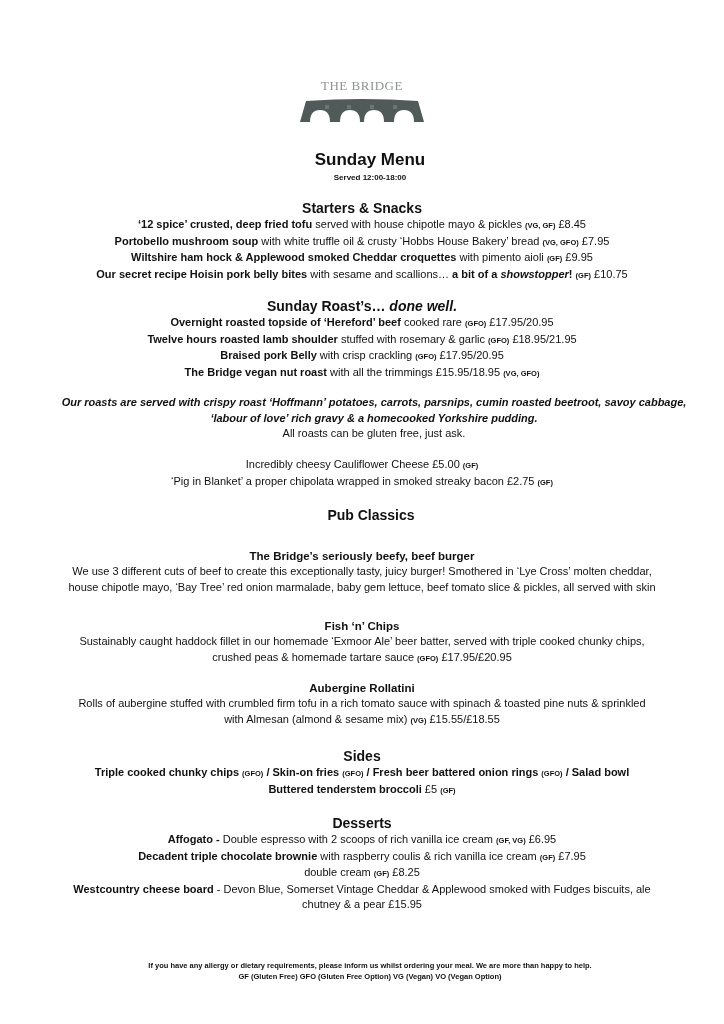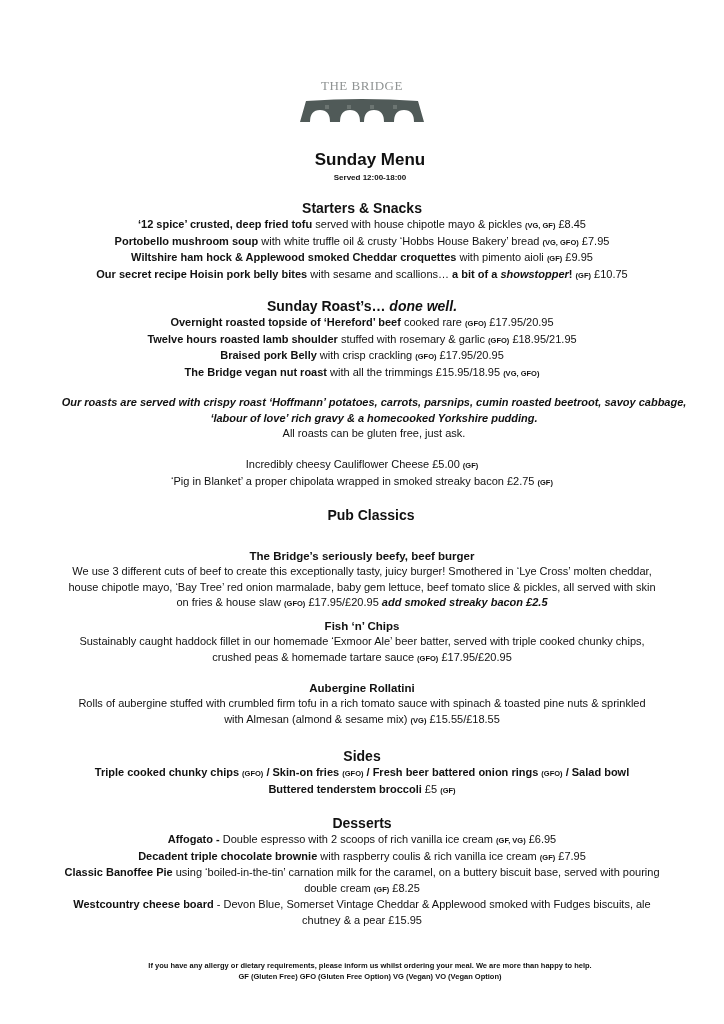--- a/index.html
+++ b/index.html
@@ -75,21 +75,20 @@
   </div>
 
   <div class="block" style="top:506px;margin-left:9px;">
     <div class="section-h">Pub Classics</div>
   </div>
 
   <div class="block" style="top:540px;margin-top:8px;">
     <div class="dish-h">The Bridge’s seriously beefy, beef burger</div>
     <div class="line">We use 3 different cuts of beef to create this exceptionally tasty, juicy burger! Smothered in ‘Lye Cross’ molten cheddar,</div>
     <div class="line">house chipotle mayo, ‘Bay Tree’ red onion marmalade, baby gem lettuce, beef tomato slice &amp; pickles, all served with skin</div>
-    <div class="line"><span>on fries &amp; house slaw </span><span class="tag">(GFO)</span><span> £17.95/£20.95 </span><span class="b i">add smoked streaky bacon £2.5</span></div>
   </div>
 
   <div class="block" style="top:618px;">
     <div class="dish-h">Fish ‘n’ Chips</div>
     <div class="line">Sustainably caught haddock fillet in our homemade ‘Exmoor Ale’ beer batter, served with triple cooked chunky chips,</div>
     <div class="line"><span>crushed peas &amp; homemade tartare sauce </span><span class="tag">(GFO)</span><span> £17.95/£20.95</span></div>
   </div>
 
   <div class="block" style="top:680px;">
     <div class="dish-h">Aubergine Rollatini</div>
@@ -102,21 +101,20 @@
     <div class="line b">
       <span>Triple cooked chunky chips </span><span class="tag">(GFO)</span><span> / Skin-on fries </span><span class="tag">(GFO)</span><span> / Fresh beer battered onion rings </span><span class="tag">(GFO)</span><span> / Salad bowl</span>
     </div>
     <div class="line"><span class="b">Buttered tenderstem broccoli</span><span> £5 </span><span class="tag">(GF)</span></div>
   </div>
 
   <div class="block" style="top:814px;">
     <div class="section-h">Desserts</div>
     <div class="line"><span class="b">Affogato -</span><span> Double espresso with 2 scoops of rich vanilla ice cream </span><span class="tag">(GF, VG)</span><span> £6.95</span></div>
     <div class="line"><span class="b">Decadent triple chocolate brownie</span><span> with raspberry coulis &amp; rich vanilla ice cream </span><span class="tag">(GF)</span><span> £7.95</span></div>
-    <div class="line"><span class="b">Classic Banoffee Pie</span><span> using ‘boiled-in-the-tin’ carnation milk for the caramel, on a buttery biscuit base, served with pouring</span></div>
     <div class="line"><span>double cream </span><span class="tag">(GF)</span><span> £8.25</span></div>
     <div class="line"><span class="b">Westcountry cheese board</span><span> - Devon Blue, Somerset Vintage Cheddar &amp; Applewood smoked with Fudges biscuits, ale</span></div>
     <div class="line"><span>chutney &amp; a pear £15.95</span></div>
   </div>
 
   <div class="footer">
     <div>If you have any allergy or dietary requirements, please inform us whilst ordering your meal. We are more than happy to help.</div>
     <div>GF (Gluten Free) GFO (Gluten Free Option) VG (Vegan) VO (Vegan Option)</div>
   </div>
 

